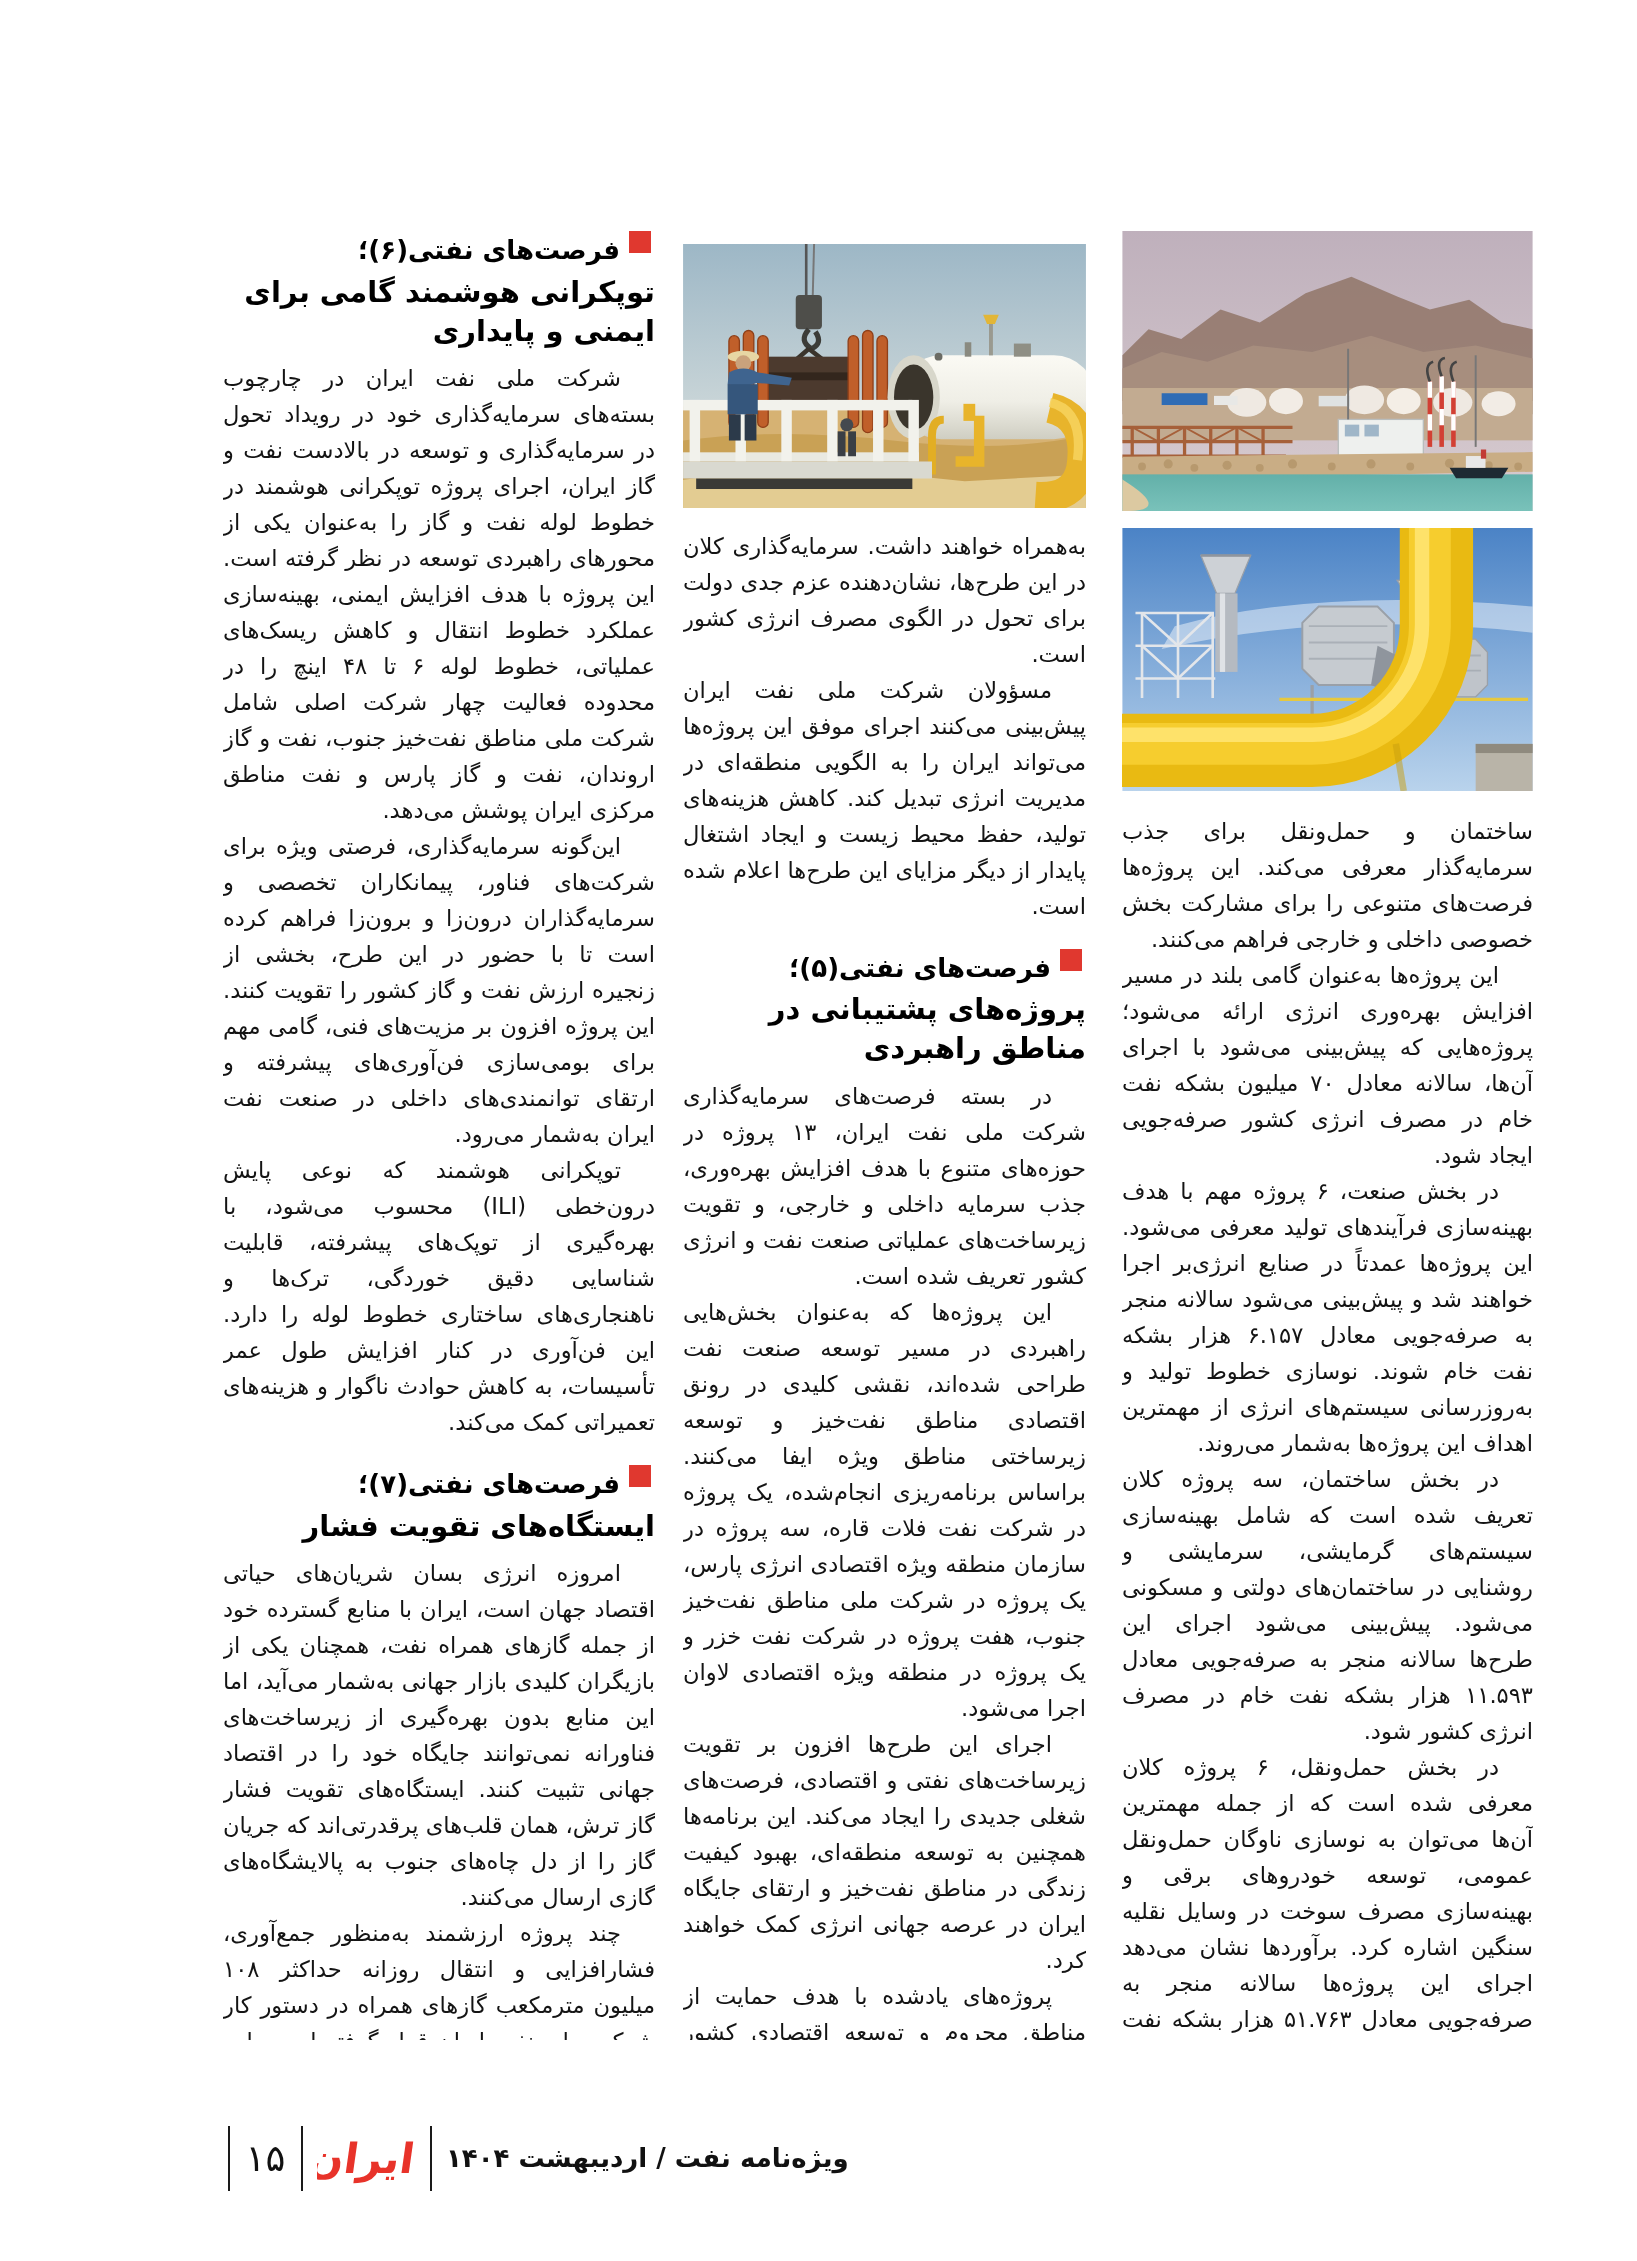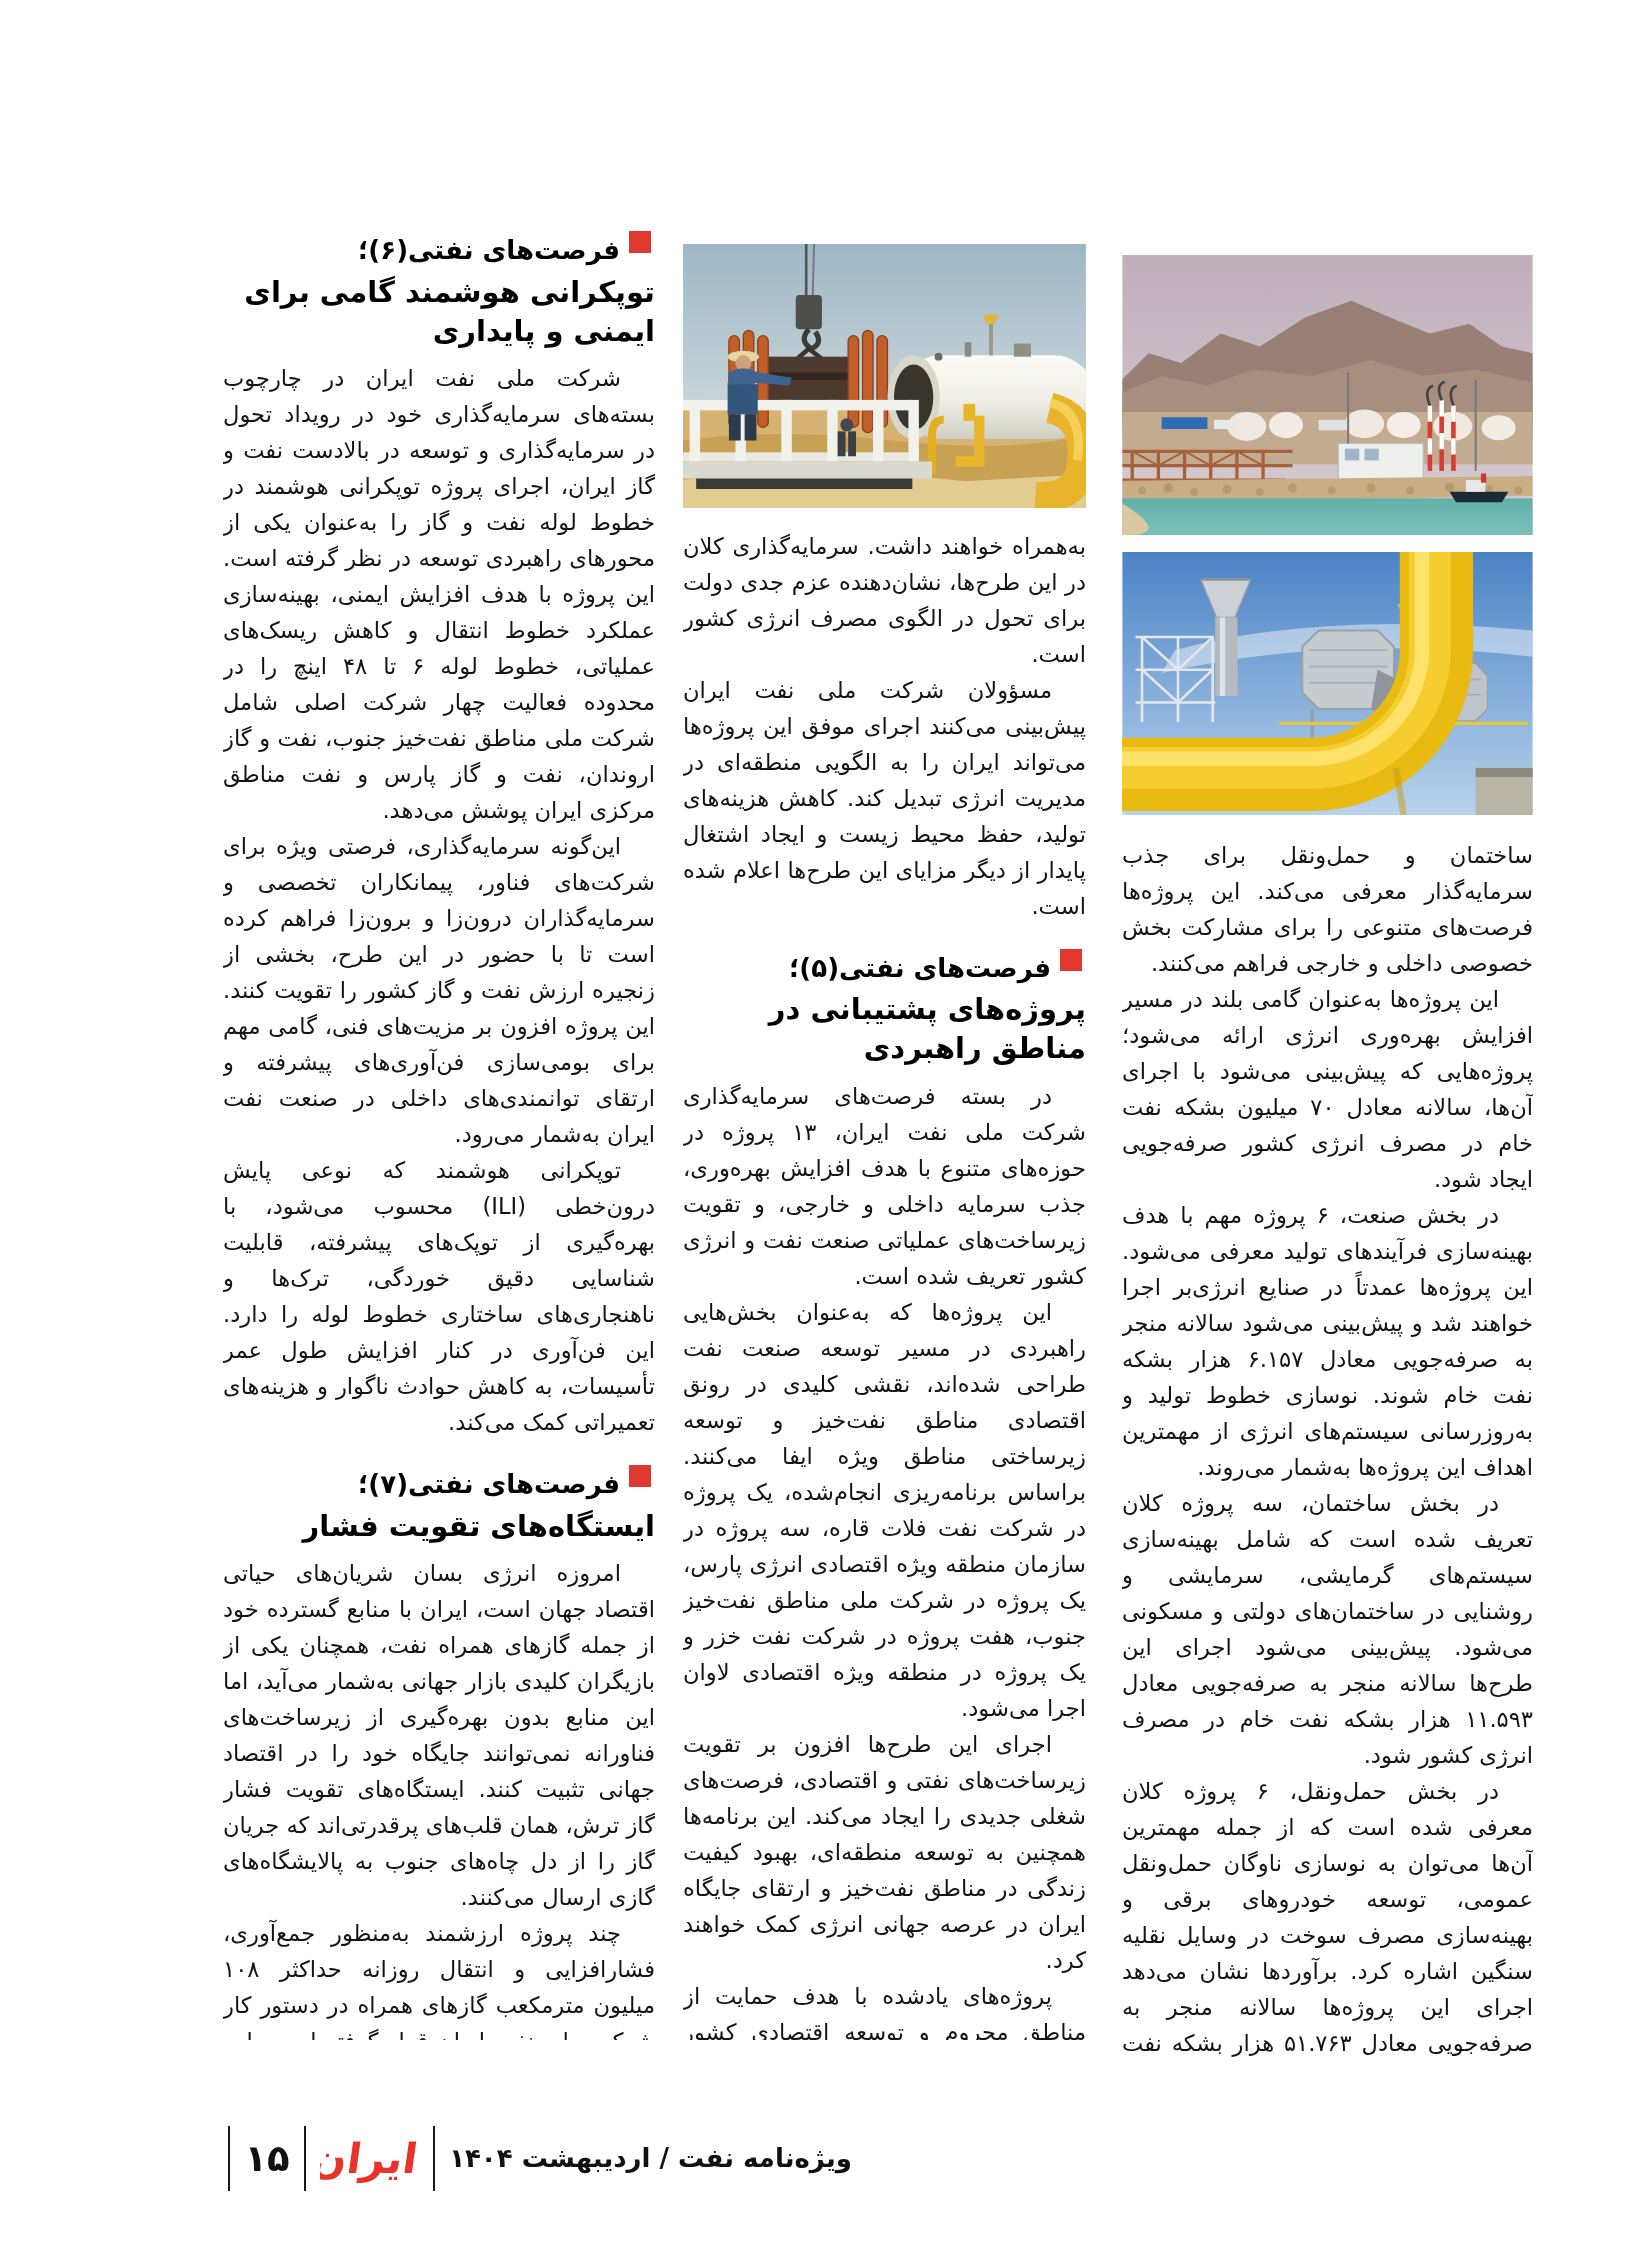--- a/index.html
+++ b/index.html
@@ -16,30 +16,30 @@
   .kicker .sq{width:22px;height:22px;background:#e0382f;display:inline-block;flex:0 0 auto;}
   h2.head{margin:0 0 9.2px 0;font-size:29px;line-height:39px;font-weight:bold;color:#000;text-align:right;}
   .kicker.first{margin-top:0;}
 
   figure{margin:0;padding:0;}
   .photo{display:block;}
 
   .footer{position:absolute;top:2124px;left:228px;height:68px;display:flex;direction:ltr;
           align-items:center;gap:14.4px;}
   .frule{width:2px;height:65px;background:#1a1a1a;}
-  .pagenum{font-size:37px;font-weight:700;color:#111;min-width:42px;text-align:center;}
+  .pagenum{font-size:37px;font-weight:400;color:#111;min-width:42px;text-align:center;}
   .brand{width:98px;height:65px;display:flex;align-items:center;justify-content:center;}
   .edition{font-size:26px;font-weight:bold;color:#111;white-space:nowrap;direction:rtl;}
 </style>
 </head>
 <body>
 
 <div class="page">
 
-  <div class="col" style="left:1122px;top:231px;width:411px;height:1809px;overflow:hidden;margin-top:24px;">
+  <div class="col" style="left:1122px;top:231px;width:411px;height:1809px;overflow:hidden;">
     <figure style="margin-bottom:17px;">
       <svg class="photo" width="411" height="280" viewBox="0 0 627 428">
         <defs>
           <linearGradient id="sky2" x1="0" y1="0" x2="0" y2="1">
             <stop offset="0" stop-color="#bfb0bc"></stop>
               <stop offset="1" stop-color="#d8ccd0"></stop>
           </linearGradient>
           <linearGradient id="sea2" x1="0" y1="0" x2="0" y2="1">
             <stop offset="0" stop-color="#63b0a9"></stop>
               <stop offset="1" stop-color="#79c2ba"></stop>

